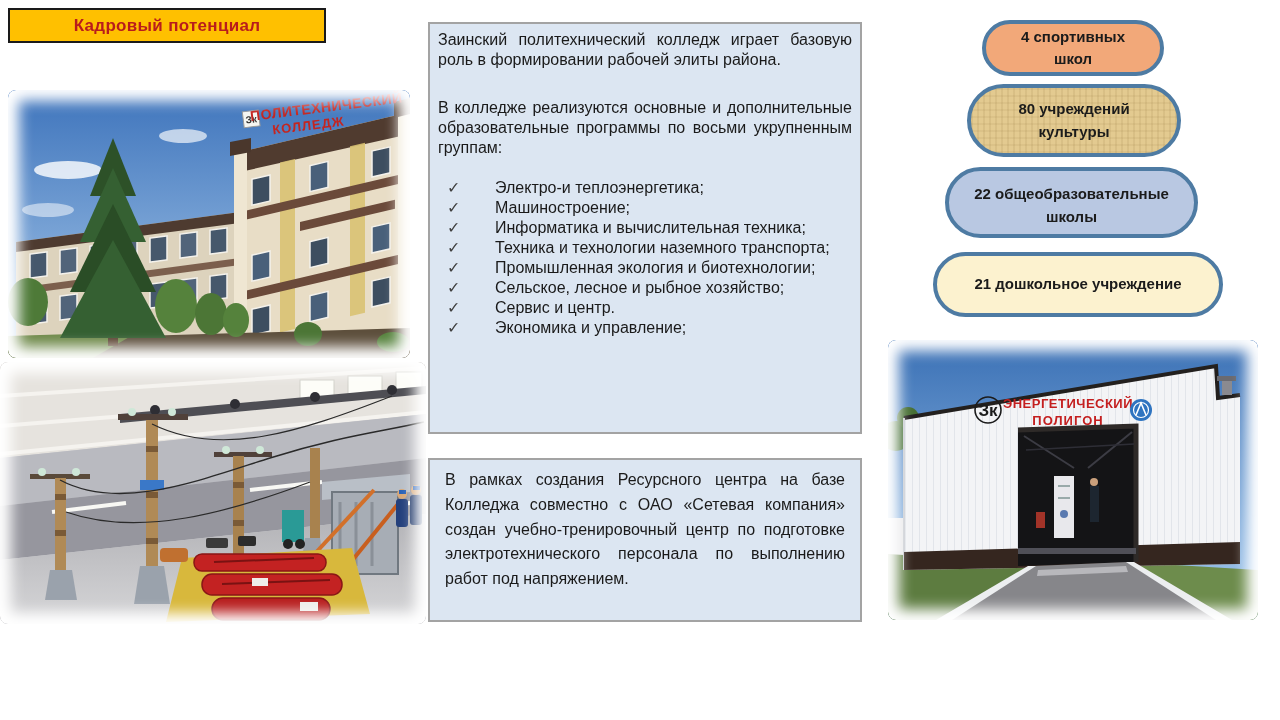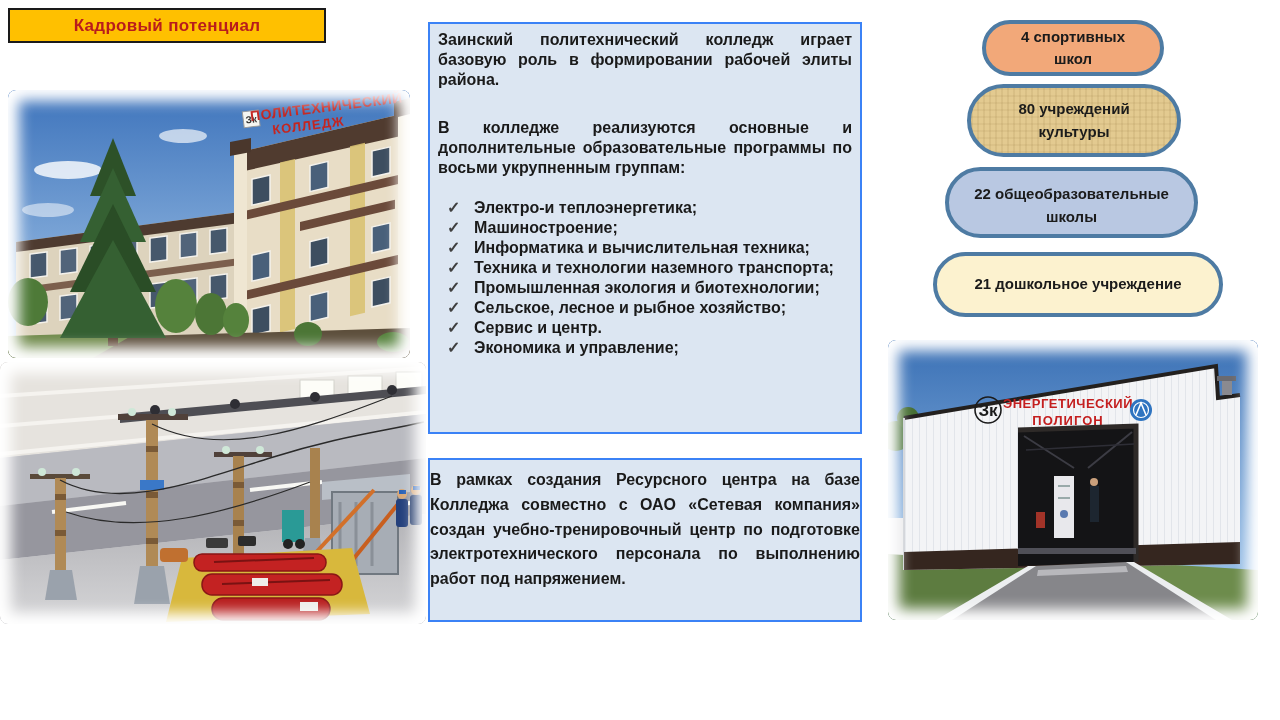--- a/index.html
+++ b/index.html
@@ -10,30 +10,30 @@
   
   .title-box {
     position:absolute; left:8px; top:8px; width:318px; height:35px;
     background:#FFC000; border:2px solid #1a1a1a;
     display:flex; align-items:center; justify-content:center;
     font-size:17px; font-weight:700; color:#b91c1c; letter-spacing:.3px;
   }
 
   
   .textbox {
-    position:absolute; background:#DCE6F2; border:2px solid #3b82f6;
-    color:#1a1a1a; font-weight:700;
+    position:absolute; background:#DCE6F2; border:2px solid #a3a3a3;
+    color:#1a1a1a; font-weight:400;
   }
   .textbox1 { left:428px; top:22px; width:434px; height:412px; padding:6px 8px; font-size:16px; line-height:1.25; }
   .textbox1 .intro { text-align:justify; margin-bottom:28px; }
   .textbox1 .lead  { text-align:justify; margin-bottom:20px; }
   .bullet { display:flex; }
   .bullet .check { width:36px; padding-left:9px; color:#3f3f3f; flex:none; }
-  .bullet .btext { flex:1; text-align:justify; }
-  .textbox2 { left:428px; top:458px; width:434px; height:164px; padding:8px 0; font-size:16px; line-height:1.55; text-align:justify; }
+  .bullet .btext { flex:1; text-align:justify;margin-left:21px; }
+  .textbox2 { left:428px; top:458px; width:434px; height:164px; padding:8px 15px; font-size:16px; line-height:1.55; text-align:justify; }
 
   
   .badge {
     position:absolute; border:4px solid #4E7BA3; color:#1b1b1b;
     display:flex; flex-direction:column; align-items:center; justify-content:center;
     text-align:center; font-size:15px; font-weight:700; line-height:1.5; padding:12px 10px;
   }
   .badge span { display:block; }
   .badge-1 { left:982px; top:20px;  width:182px; height:56px; border-radius:28px; }
   .badge-2 { left:967px; top:84px;  width:214px; height:73px; border-radius:37px;

